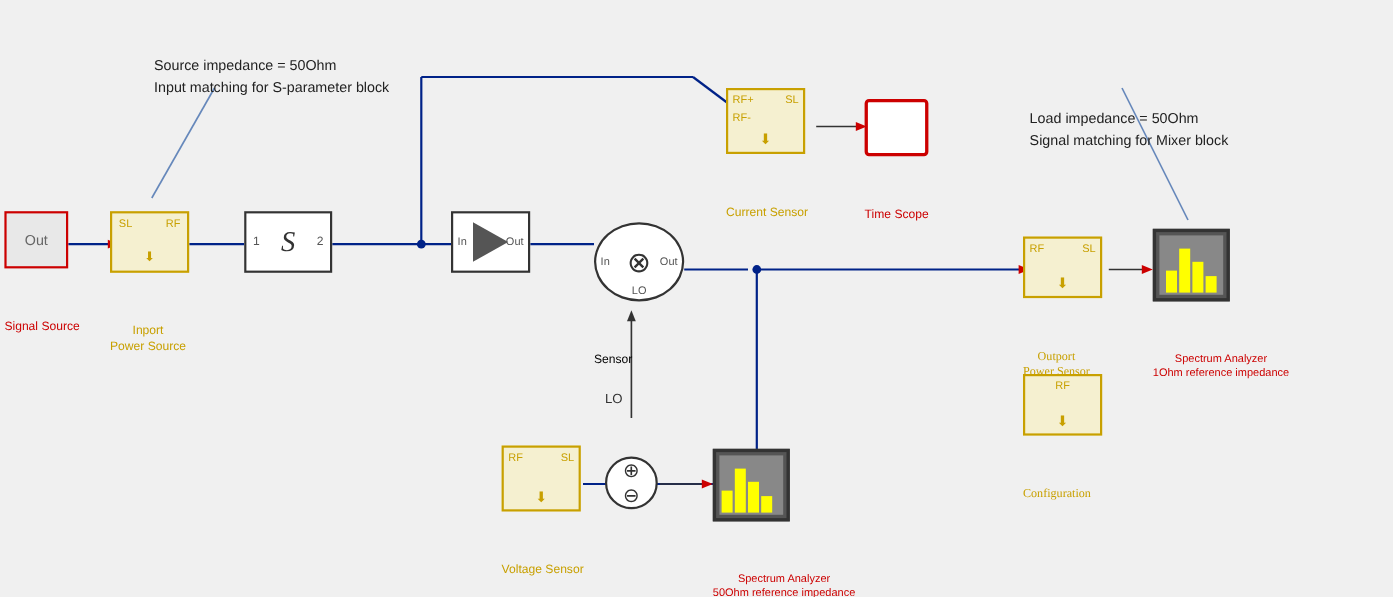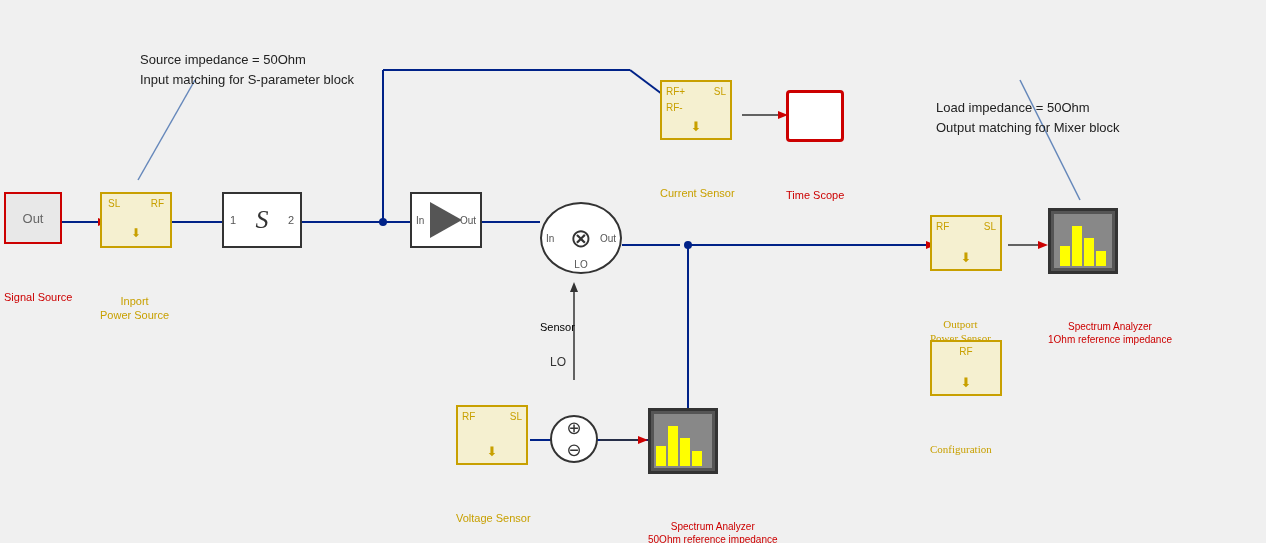--- a/index.html
+++ b/index.html
@@ -217,21 +217,21 @@
     <line x1="1020" y1="80" x2="1080" y2="200" stroke="#6688bb" stroke-width="1.5"></line>
   </svg>
 
   <div class="annotation" style="left:140px; top:50px;">
     <span>Source impedance = 50Ohm</span><br>
     <span>Input matching for S-parameter block</span>
   </div>
 
   <div class="annotation" style="left:936px; top:50px;margin-top:48px;">
     <span>Load impedance = 50Ohm</span><br>
-    <span>Output matching for Mixer block</span>
+    <span>Signal matching for Mixer block</span>
   </div>
 
   <div class="block signal-source" style="left:4px; top:192px;">
     <div class="block-box">
       <span style="font-size:13px; color:#666;">Out</span>
     </div>
     <div class="block-label">Signal Source</div>
   </div>
 
   <div class="block inport-ps" style="left:100px; top:192px;">

